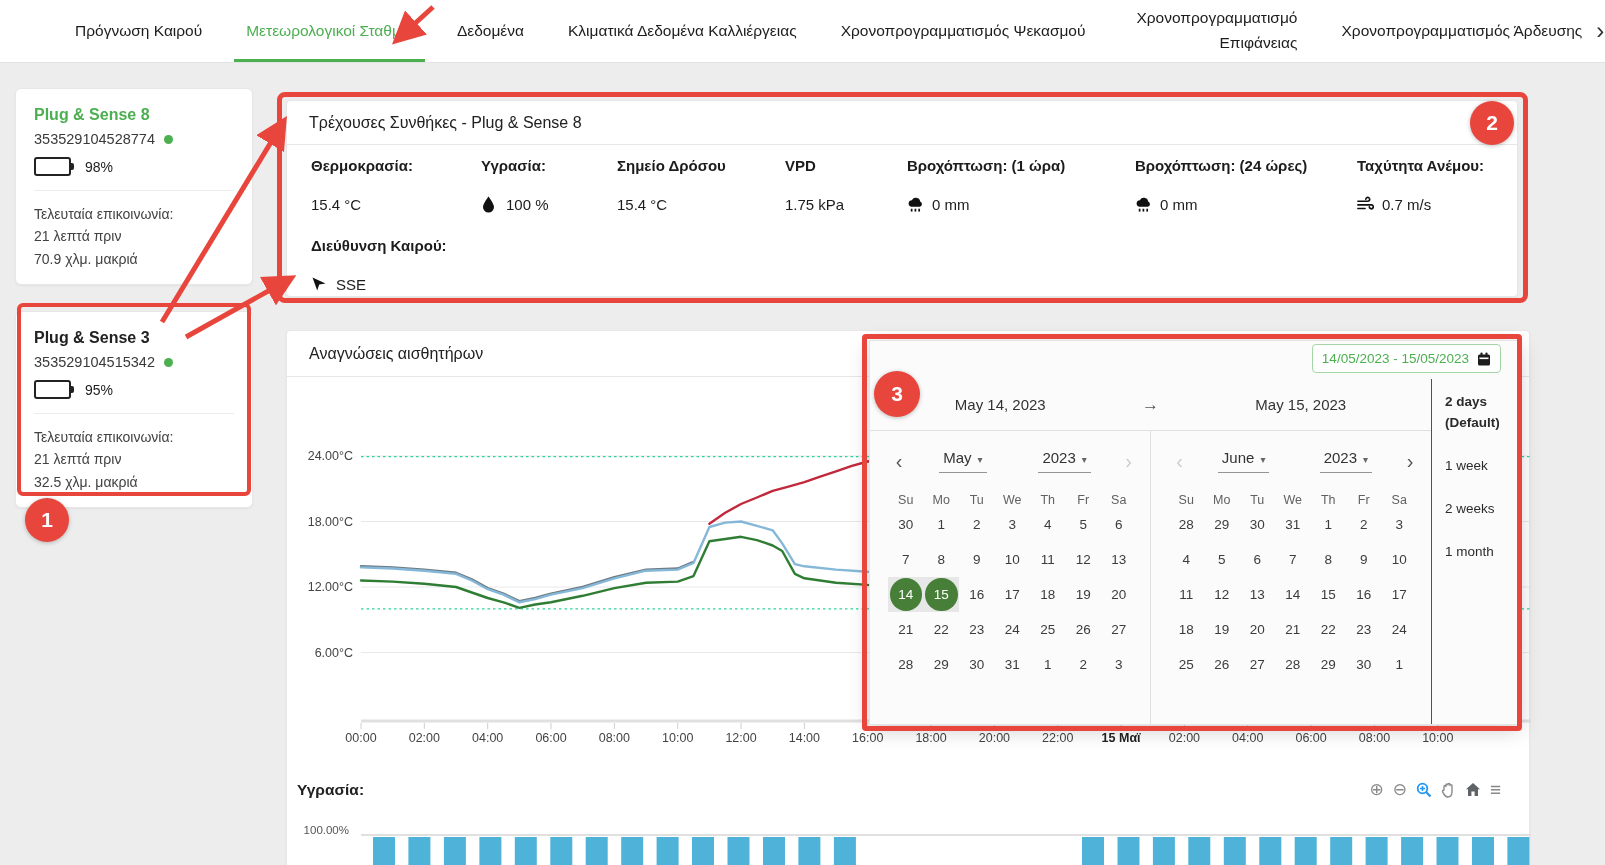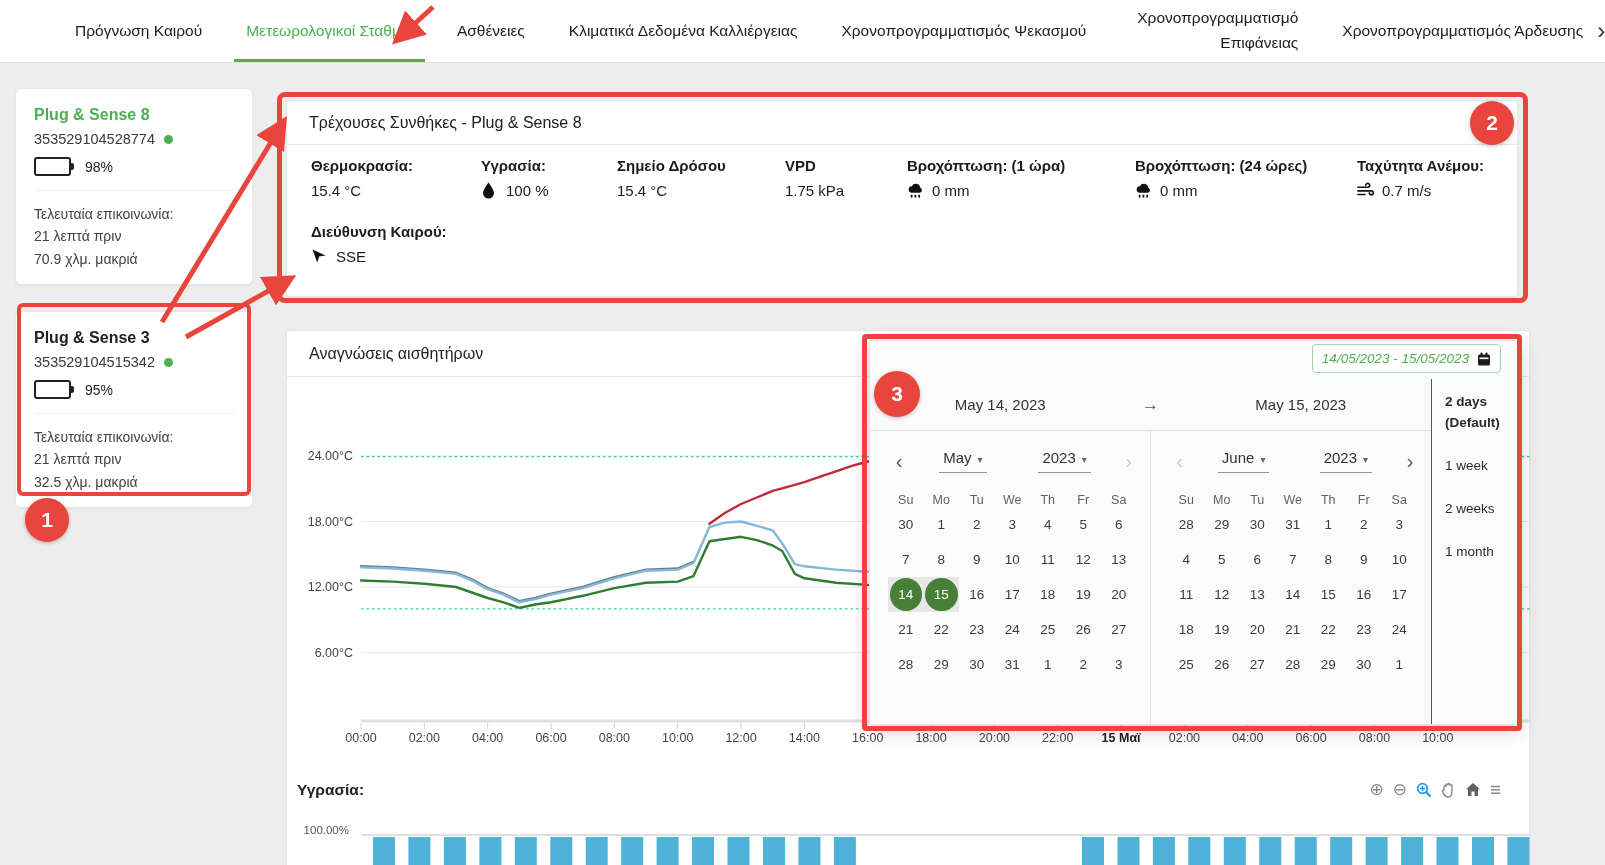--- a/index.html
+++ b/index.html
@@ -35,40 +35,40 @@
   .batt-fill { height:100%; background:#3cab54; border-radius:1px; }
   .batt-pct { font-size:14px; color:#222; }
   .st-comm { border-top:1px solid #ececec; padding:12px 0 14px 0; font-size:14px; color:#424242; line-height:1.6; }
 
   
   #cond-card { left:286px; top:100px; width:1232px; height:197px; border-radius:4px; }
   .cond-title { font-size:16px; font-weight:500; color:#212121; padding:13px 22px 12px 22px;
     border-bottom:1px solid #e7e7e7; }
   .metrics { position:absolute; left:24px; top:56px; width:1190px; display:flex; flex-wrap:wrap; row-gap:24px; }
   .metric-label { font-size:15px; font-weight:700; color:#1c1c1c; }
-  .metric-val { margin-top:8px; font-size:15px; color:#1c1c1c; display:flex; align-items:flex-end; gap:8px; }
+  .metric-val { margin-top:22px; font-size:15px; color:#1c1c1c; display:flex; align-items:flex-end; gap:8px; }
   .micon { display:inline-flex; width:17px; height:17px; }
 
   
   #read-card { left:286px; top:330px; width:1244px; height:700px; border-radius:4px; }
   .read-title { font-size:16px; font-weight:500; padding:14px 22px 13px 22px; border-bottom:1px solid #e7e7e7; }
   .legend { position:absolute; left:784px; top:68px; display:flex; align-items:center; gap:6px;
     font-size:13px; color:#444; cursor:pointer; }
   .legend-dot { width:12px; height:12px; border-radius:50%; }
   #temp-svg { position:absolute; left:0; top:0; }
   .hum-title { position:absolute; left:10px; top:450px; font-size:15.5px; font-weight:700; }
   .hum-tools { position:absolute; right:28px; top:449px; display:flex; align-items:center; gap:9px; }
   .tool { font-size:16px; color:#8a8a8a; cursor:pointer; line-height:1; display:inline-flex; align-items:center; }
   #hum-svg { position:absolute; left:0; top:440px; }
 
   
   #dp { position:absolute; left:869px; top:340px; width:651px; height:385px; background:#fbfbfb;
     box-shadow:0 5px 20px rgba(0,0,0,.20); border:1px solid #e4e4e4; z-index:5; }
   .dp-chip { position:absolute; right:18px; top:3px; height:29px; display:flex; align-items:center; gap:8px;
-    border:1px solid #a5d6a7; border-radius:4px; background:#fff; padding:0 9px; cursor:pointer;font-style:italic; }
+    border:1px solid #a5d6a7; border-radius:4px; background:#fff; padding:0 9px; cursor:pointer; }
   .dp-chip-text { color:#4caf50; font-size:13.5px; }
   .dp-head { position:absolute; left:0; top:38px; right:88px; height:52px; border-bottom:1px solid #e0e0e0;
     display:flex; align-items:center; }
   .dp-head .dcell { flex:1; text-align:center; font-size:15px; color:#333; }
   .dp-arrow { width:40px; text-align:center; color:#555; font-size:17px; }
   .dp-presets { position:absolute; right:0; top:38px; bottom:0; width:88px; border-left:1px solid #0369a1;
     padding:13px 0 0 13px; }
   .preset { font-size:13.5px; color:#2b2b2b; margin-bottom:22px; line-height:1.55; cursor:pointer; }
   .preset.active { font-weight:700; }
   .dp-cals { position:absolute; left:0; top:90px; right:88px; bottom:0; display:flex; }
@@ -99,21 +99,21 @@
     box-shadow:0 1px 4px rgba(0,0,0,.25); }
   #arrows { position:absolute; left:0; top:0; width:1605px; height:865px; pointer-events:none; z-index:9; }
 </style>
 </head>
 <body>
 
 <div class="topnav">
   <div class="tabs" id="nav-tabs">
       <div class="tab">Πρόγνωση Καιρού</div>
       <div class="tab active">Μετεωρολογικοί Σταθμοί</div>
-      <div class="tab">Ασθένειες</div>
+      <div class="tab">Δεδομένα</div>
       <div class="tab">Κλιματικά Δεδομένα Καλλιέργειας</div>
       <div class="tab">Χρονοπρογραμματισμός Ψεκασμού</div>
       <div class="tab two-line">Χρονοπρογραμματισμό Επιφάνειας</div>
       <div class="tab">Χρονοπρογραμματισμός Άρδευσης</div>
     </div>
   <span class="nav-chevron">›</span>
 </div>
 
 <div class="card station" style="left:15px; top:88px;">
   <div class="st-name green">Plug &amp; Sense 8</div>

